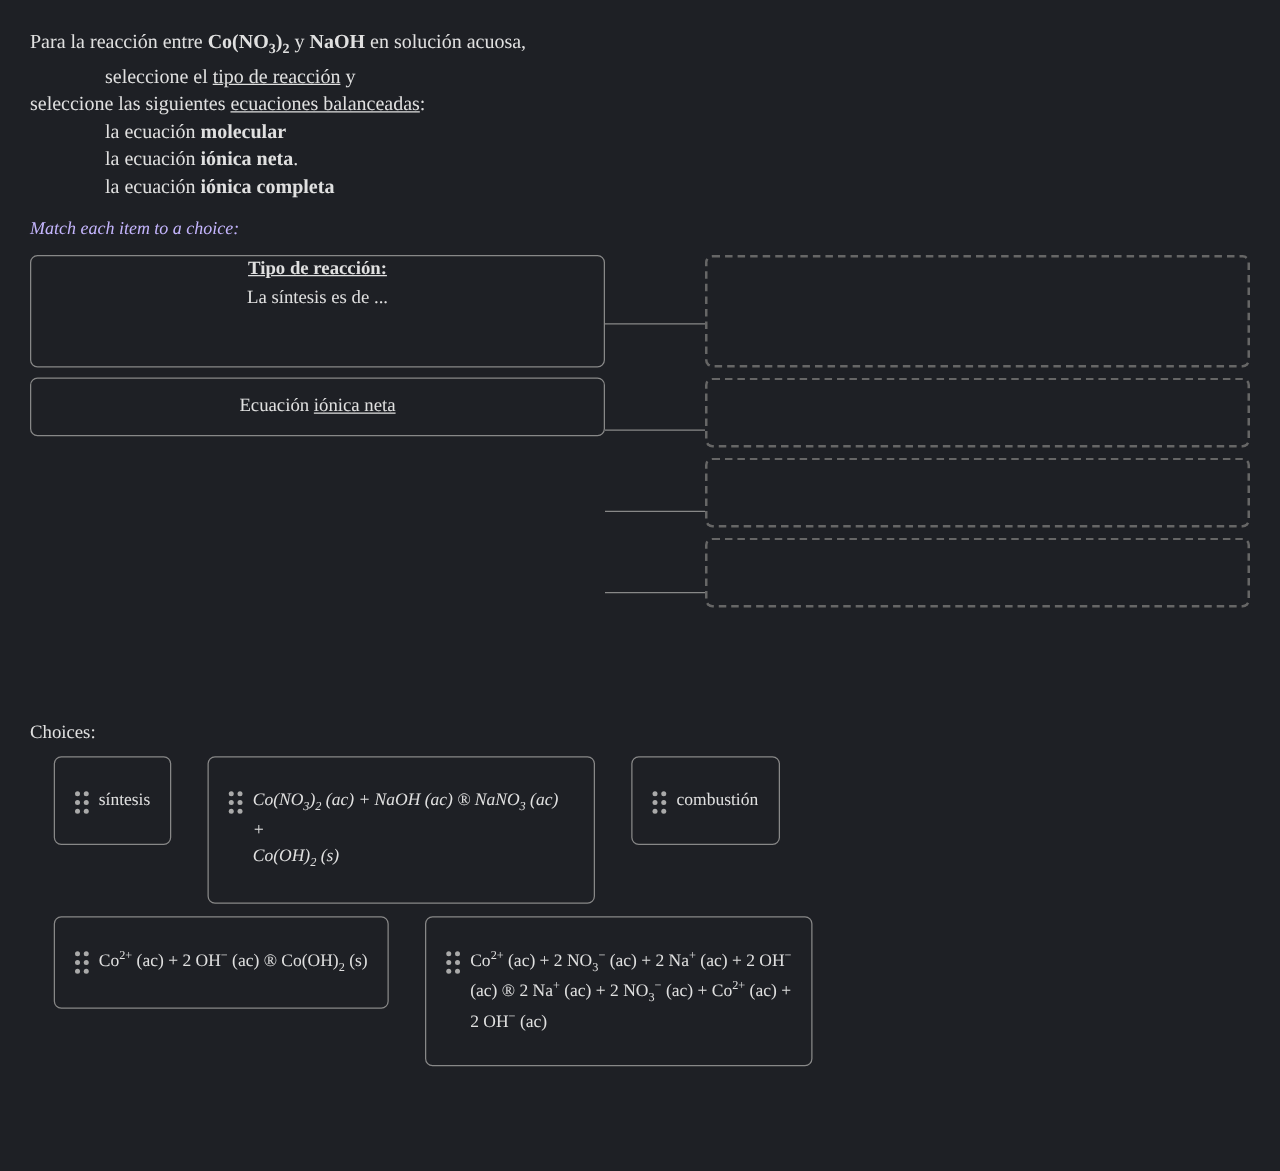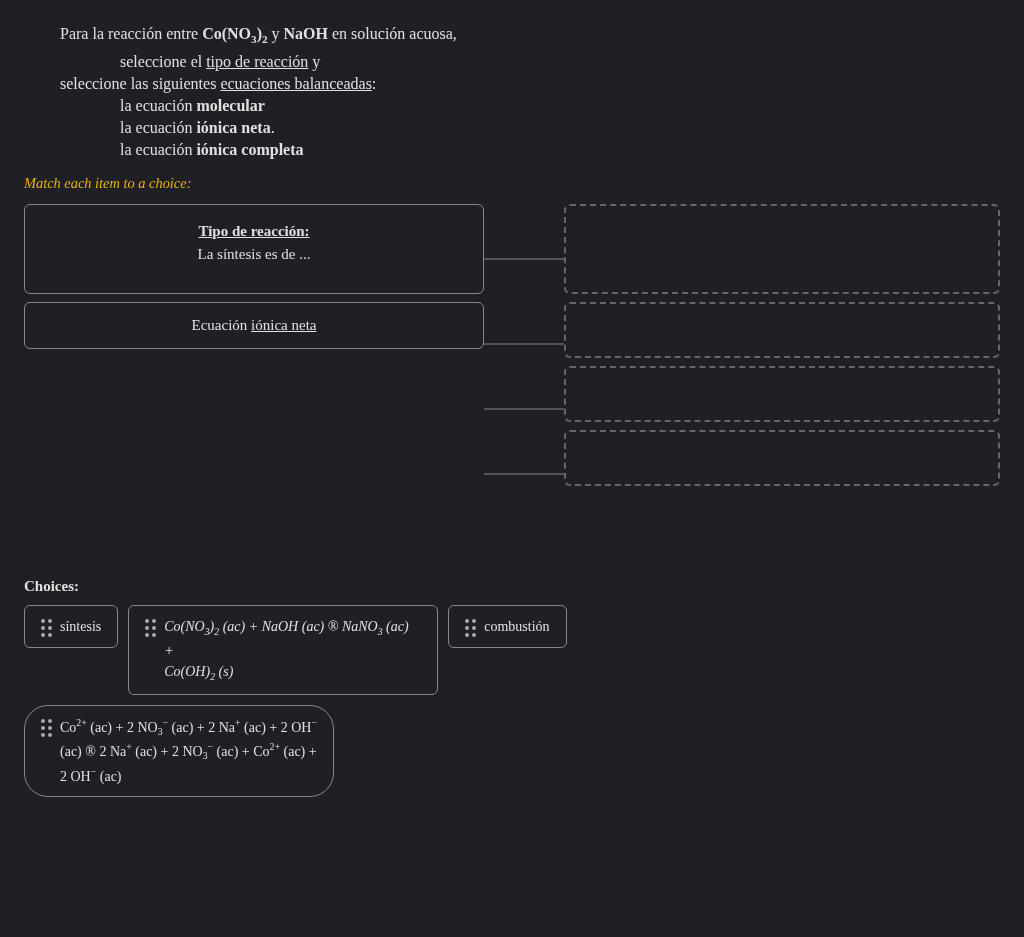--- a/index.html
+++ b/index.html
@@ -14,59 +14,58 @@
     .intro-text {
       line-height: 1.8;
       margin-bottom: 8px;
     }
     .intro-text .chem {
       font-family: Georgia, serif;
       font-weight: bold;
     }
     .intro-line {
       margin-bottom: 4px;
-      margin-left: 36px;
     }
     .indent {
       padding-left: 60px;
     }
     .underline {
       text-decoration: underline;
       text-align: center;
     }
     .bold { font-weight: bold; }
     sup { font-size: 0.7em; vertical-align: super; }
     sub { font-size: 0.7em; vertical-align: sub; }
 
     .match-label {
       font-style: italic;
       font-size: 0.9em;
       margin: 16px 0 12px 0;
-      color: #eab308;
+      color: #c4b5fd;
     }
 
     .left-items {
       display: flex;
       flex-direction: column;
       gap: 8px;
       width: 460px;
       flex-shrink: 0;
     }
 
     .left-box {
       border: 1.5px solid #888;
       border-radius: 6px;
       padding: 14px 20px;
       background: #1e2025;
       text-align: center;
       font-size: 15px;
     }
 
     .left-box.tall {
-      padding: 18px 20px;
+      padding: 2px 20px;
     }
 
     .right-items {
       display: flex;
       flex-direction: column;
       gap: 8px;
       flex: 1;
     }
 
     .right-box {
@@ -88,41 +87,41 @@
       left: 0;
       width: 100%;
       height: 100%;
       overflow: visible;
     }
 
     .choices-label {
       font-size: 15px;
       margin-bottom: 10px;
       color: #e0e0e0;
-      font-weight: bold;
     }
 
     .choices-row {
       display: flex;
       flex-wrap: wrap;
       gap: 10px;
       margin-bottom: 10px;
       align-items: flex-start;
     }
 
     .choice-chip {
       border: 1.5px solid #888;
       border-radius: 6px;
-      padding: 10px 16px;
+      padding: 24px 16px;
       background: #1e2025;
       font-size: 14px;
       display: flex;
       align-items: flex-start;
       gap: 8px;
       cursor: pointer;
+      margin-left: 19px;
     }
 
     .choice-chip.wide {
       max-width: 300px;
     }
 
     .drag-dots {
       display: inline-flex;
       flex-direction: column;
       gap: 3px;
@@ -280,22 +279,41 @@
             <span class="dot"></span>
           </span>
       </span>
       <span class="choice-text">combustión</span>
     </div>
 
   </div>
 
   <div class="choices-row">
 
-
-    <div class="choice-chip wide" style="max-width:490px;border-radius:24px;">
+    <div class="choice-chip" style="max-width:440px;">
+      <span class="drag-dots">
+        <span class="drag-dots-row">
+            <span class="dot"></span>
+            <span class="dot"></span>
+          </span>
+        <span class="drag-dots-row">
+            <span class="dot"></span>
+            <span class="dot"></span>
+          </span>
+        <span class="drag-dots-row">
+            <span class="dot"></span>
+            <span class="dot"></span>
+          </span>
+      </span>
+      <span class="choice-text">
+        Co<sup>2+</sup> (ac) + 2 OH<sup>−</sup> (ac) ® Co(OH)<sub>2</sub> (s)
+      </span>
+    </div>
+
+    <div class="choice-chip wide" style="max-width:490px;">
       <span class="drag-dots">
         <span class="drag-dots-row">
             <span class="dot"></span>
             <span class="dot"></span>
           </span>
         <span class="drag-dots-row">
             <span class="dot"></span>
             <span class="dot"></span>
           </span>
         <span class="drag-dots-row">

